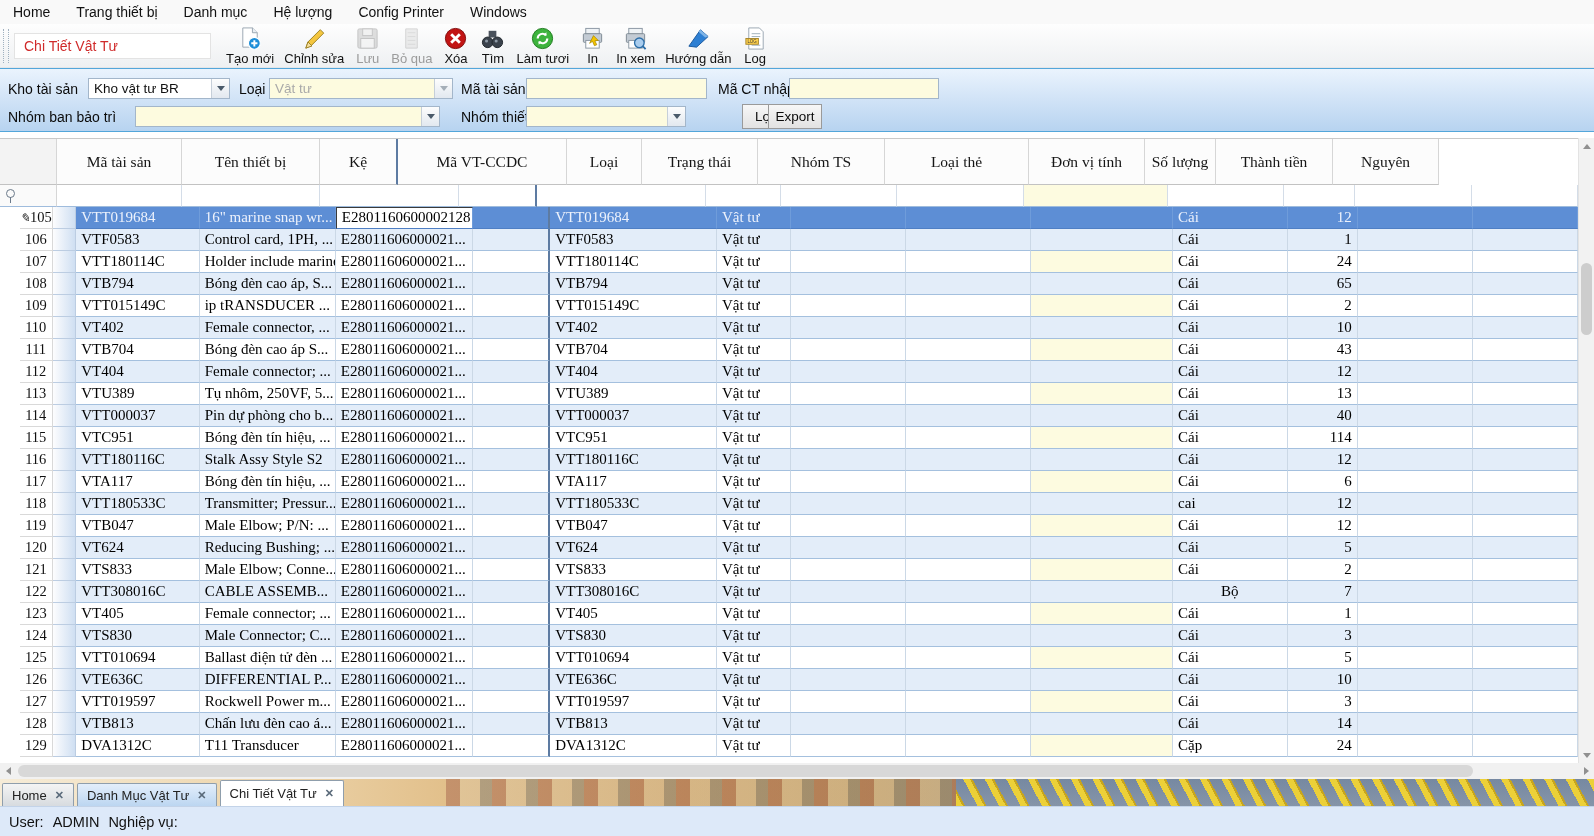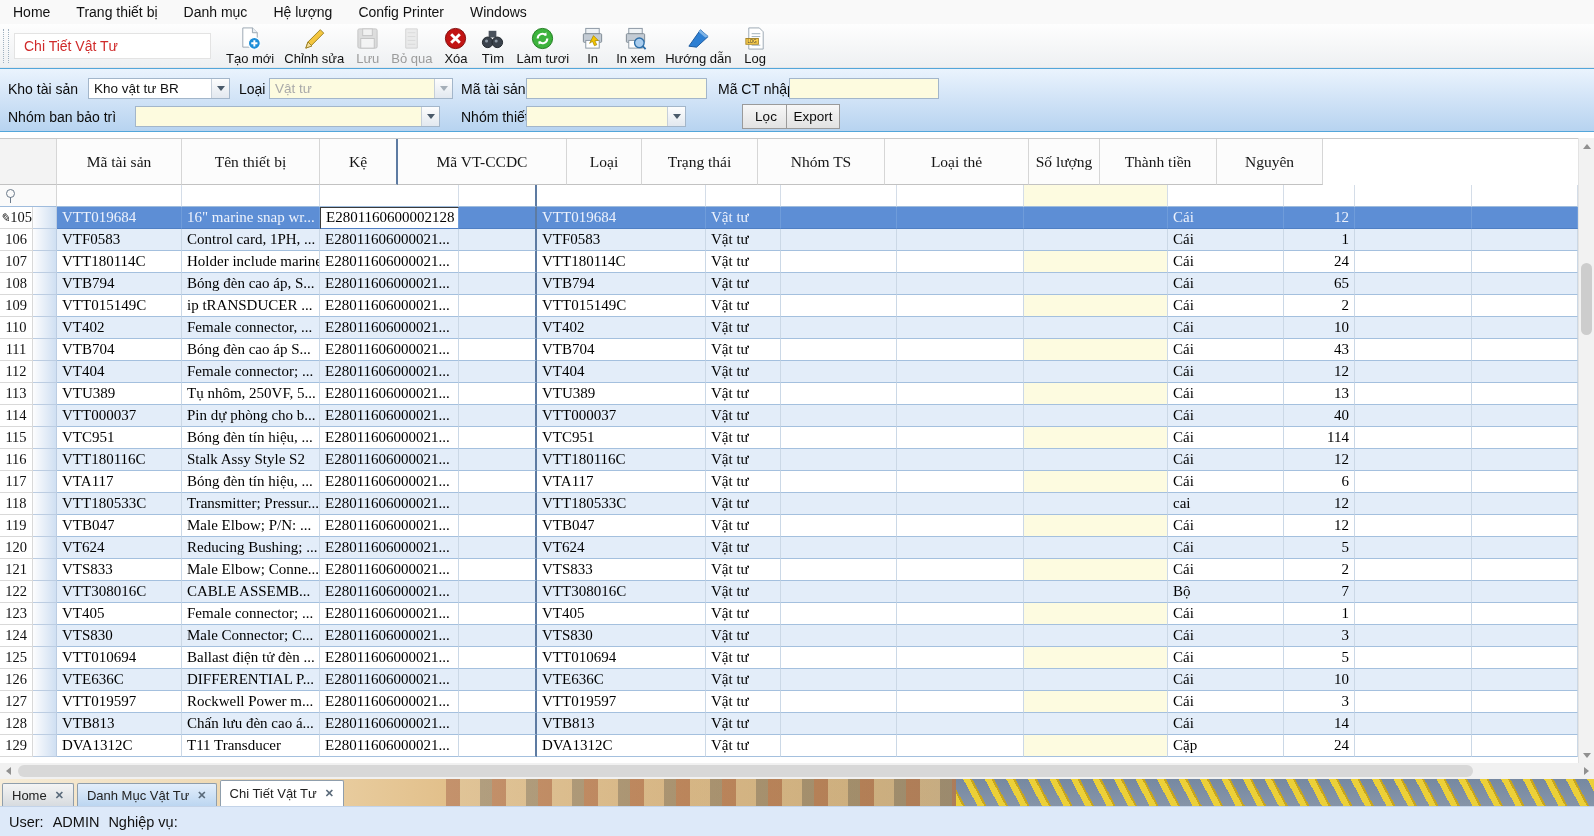--- a/index.html
+++ b/index.html
@@ -43,21 +43,21 @@
   .fcell{height:22px;background:#fff;border-right:1px solid #d4dde8;border-bottom:1px solid #9fbcdd;}
   .fcell.cream{background:#fdfbe0;}
   .fcorner{background:#fafafa;border-right:1px solid #d6d6d6;display:flex;align-items:center;padding-left:5px;box-sizing:border-box;}
   .dcell{height:22px;line-height:20px;padding:0 5px;font-size:15px;color:#000;background:#fff;border-right:1px solid #cbd8e6;border-bottom:1px solid #a4c0de;}
   .grow.alt .dcell{background:#e3edf9;}
   .grow.sel .dcell{background:#5d8ed5;color:#edf2fc;border-right-color:#6f9cda;border-bottom-color:#4f7fc4;}
   .dcell.cream{background:#fdfbe0;}
   .grow.sel .dcell.cream{background:#5d8ed5;}
   .dcell.num{text-align:right;}
   .dcell.editor{background:#fff !important;color:#000 !important;border:1px solid #3a3a3a;line-height:18px;}
-  .ncell{width:33px;height:22px;background:#fff;border-right:1px solid #d9d9d9;border-bottom:1px solid #d9d9d9;font-family:"Liberation Serif",serif;font-size:14.5px;text-align:center;line-height:21px;color:#111;}
+  .ncell{width:33px;height:22px;background:#fff;border-right:1px solid #d9d9d9;border-bottom:1px solid #d9d9d9;font-family:"Liberation Serif",serif;font-size:14.5px;text-align:center;line-height:21px;color:#111;margin-left:20px;}
   .icell{width:24px;height:22px;background:linear-gradient(90deg,#fdfdfe,#cfdff2);border-right:1px solid #bccde2;border-bottom:1px solid #bccde2;}
   .fixsep{border-right:2px solid #5d7ba2 !important;}
   .pencil{font-size:12px;font-style:italic;}
   
   .pinicon{width:9px;height:14px;position:relative;}
   .pinicon:before{content:"";position:absolute;left:1px;top:0;width:7px;height:7px;border:1.5px solid #6b7a8a;border-radius:50%;}
   .pinicon:after{content:"";position:absolute;left:4.5px;top:8px;width:1.5px;height:6px;background:#6b7a8a;}
   
   .vscroll{position:absolute;top:6px;right:0;bottom:0;width:16px;background:#f2f2f2;border-left:1px solid #e3e3e3;box-sizing:border-box;}
   .vs-arrow{height:16px;display:flex;align-items:center;justify-content:center;}
@@ -251,35 +251,36 @@
       </span>
   </div>
   <span class="fp-label" style="left:461px;top:40px">Nhóm thiết bị</span>
   <div class="combo cream" style="left:526px;top:37px;width:160px">
     <input class="cval" value="" style="">
     <span class="arrow">
         <span class="tri-down"></span>
       </span>
   </div>
   <div class="fbtn" style="left:742px;top:35px;width:48px">Lọc</div>
-  <div class="fbtn" style="left:786px;top:35px;width:54px">Export</div>
+  <div class="fbtn" style="left:768px;top:35px;width:54px">Export</div>
 </div>
 
 <div class="gridwrap">
   <div class="grid" id="grid">
       <div class="grow">
         <div class="gcell hcell corner" style="width: 57px;"></div>
         <div class="gcell hcell" style="width: 125px;">Mã tài sản</div>
         <div class="gcell hcell" style="width: 138px;">Tên thiết bị</div>
         <div class="gcell hcell fixsep" style="width: 78px;">Kệ</div>
         <div class="gcell hcell" style="width: 169px;">Mã VT-CCDC</div>
         <div class="gcell hcell" style="width: 75px;">Loại</div>
         <div class="gcell hcell" style="width: 116px;">Trạng thái</div>
         <div class="gcell hcell" style="width: 127px;">Nhóm TS</div>
         <div class="gcell hcell" style="width: 144px;">Loại thẻ</div>
+        <div class="gcell hcell" style="width: 116px;">Đơn vị tính</div>
         <div class="gcell hcell" style="width: 71px;">Số lượng</div>
         <div class="gcell hcell" style="width: 117px;">Thành tiền</div>
         <div class="gcell hcell" style="width: 106px;">Nguyên</div>
       </div>
       <div class="grow">
         <div class="gcell fcell fcorner" style="width: 57px;">
           <span class="pinicon"></span>
         </div>
         <div class="gcell fcell" style="width: 125px;"></div>
         <div class="gcell fcell" style="width: 138px;"></div>
@@ -589,21 +590,21 @@
         <div class="gcell icell"></div>
         <div class="gcell dcell" style="width: 125px;">VTT308016C</div>
         <div class="gcell dcell" style="width: 138px;">CABLE ASSEMB...</div>
         <div class="gcell dcell" style="width: 139px;">E28011606000021...</div>
         <div class="gcell dcell fixsep" style="width: 78px;"></div>
         <div class="gcell dcell" style="width: 169px;">VTT308016C</div>
         <div class="gcell dcell" style="width: 75px;">Vật tư</div>
         <div class="gcell dcell" style="width: 116px;"></div>
         <div class="gcell dcell" style="width: 127px;"></div>
         <div class="gcell dcell cream" style="width: 144px;"></div>
-        <div class="gcell dcell" style="width: 116px;">Bộ</div>
+        <div class="gcell dcell" style="width: 116px; text-align: center;">Bộ</div>
         <div class="gcell dcell num" style="width: 71px;">7</div>
         <div class="gcell dcell" style="width: 117px;"></div>
         <div class="gcell dcell" style="width: 106px;"></div>
       </div>
       <div class="grow">
         <div class="gcell ncell">123</div>
         <div class="gcell icell"></div>
         <div class="gcell dcell" style="width: 125px;">VT405</div>
         <div class="gcell dcell" style="width: 138px;">Female connector; ...</div>
         <div class="gcell dcell" style="width: 139px;">E28011606000021...</div>

